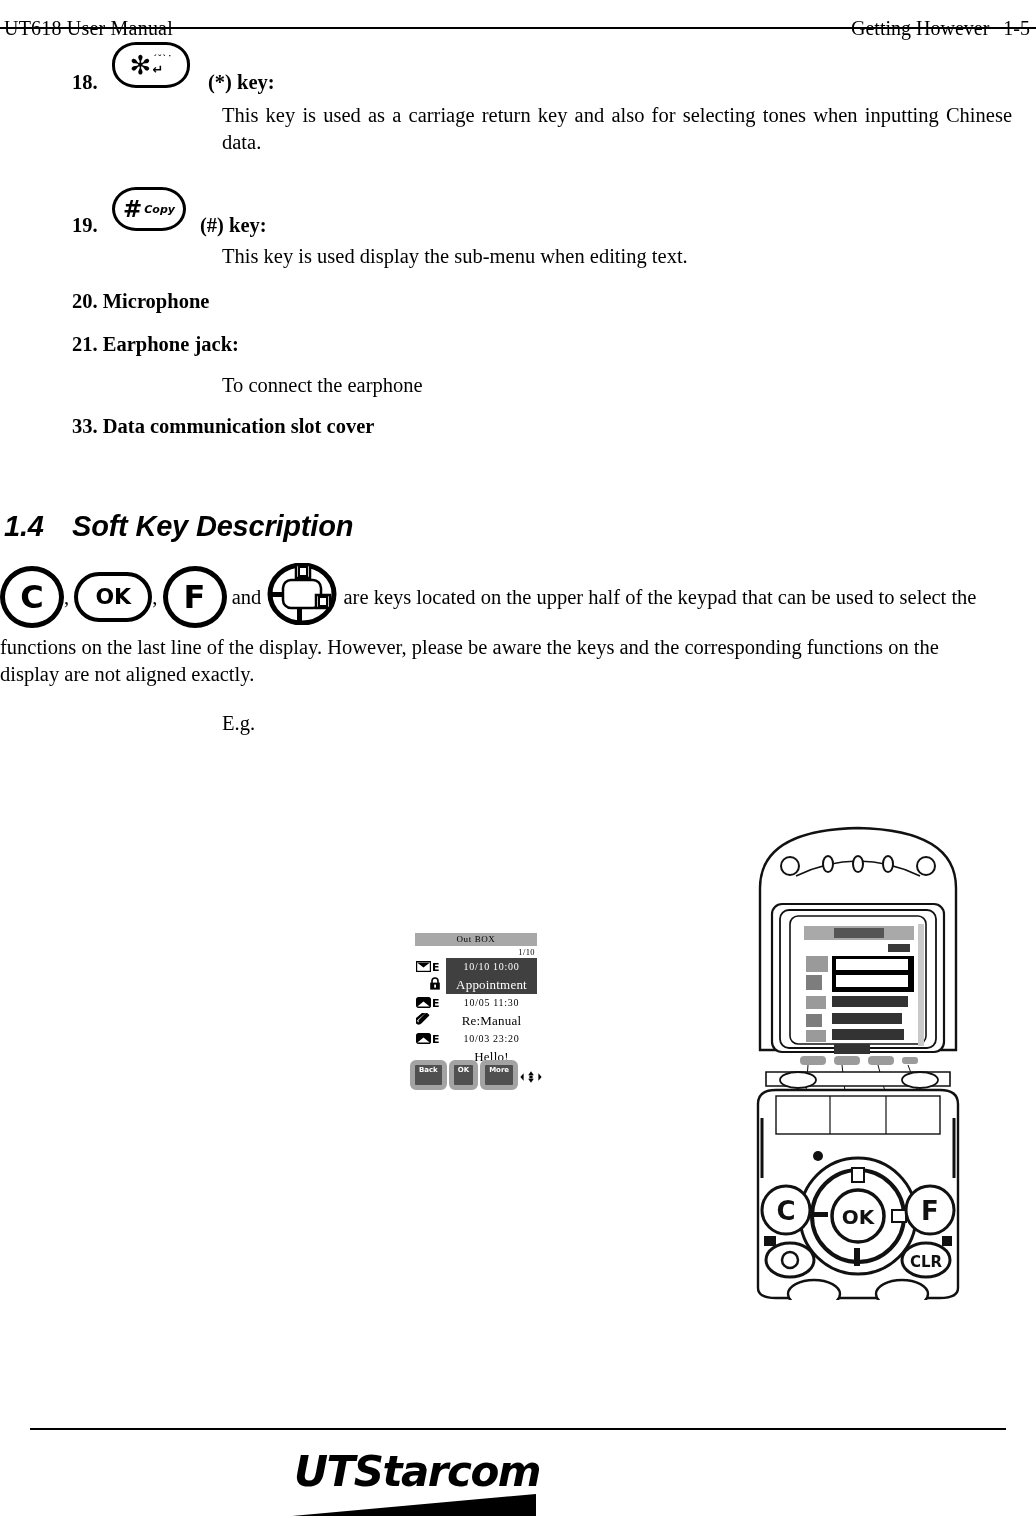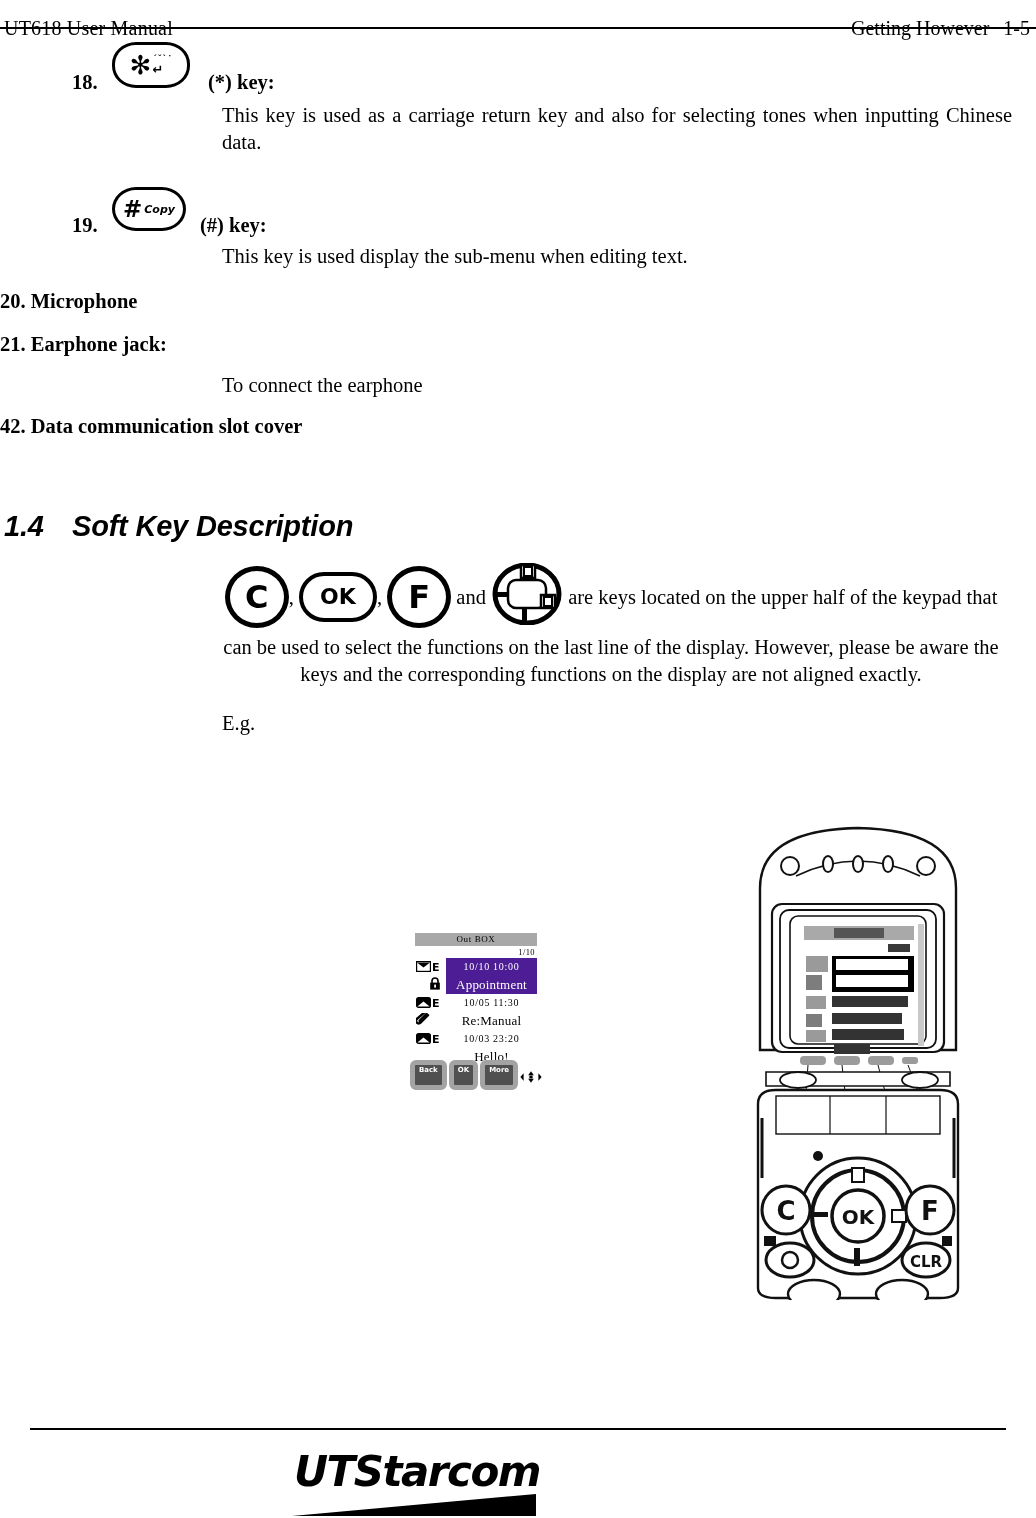--- a/index.html
+++ b/index.html
@@ -115,20 +115,21 @@
     letter-spacing: 0.5px;
   }
   .star-marks .row2 { font-size: 13px; display:block; margin-top:-1px;}
   .hash-main { font-size: 23px; }
   .hash-copy { font-size: 11px; font-style: italic; margin-left: 2px; }
 
   
   .line-b {
     font-weight: bold;
     font-size: 20.5px;
+    padding-left: 72px;
   }
   .line-indent {
     font-size: 20.5px;
     padding-left: 222px;
   }
   .para-indent {
     padding-left: 222px;
     padding-right: 24px;
   }
 
@@ -140,25 +141,23 @@
     font-style: italic;
     font-weight: bold;
     font-size: 29px;
     letter-spacing: -0.2px;
   }
   #sec-heading .sec-num { display: inline-block; width: 68px; }
 
   
   #softkey-block {
     position: relative;
-    padding-left: 222px;
     padding-right: 36px;
     font-size: 20.5px;
     line-height: 1.32;
-    text-align: center;
   }
   .inline-key {
     display: inline-block;
     vertical-align: middle;
     position: relative;
     top: -2px;
   }
   .kcircle {
     width: 64px; height: 62px;
     border: 5px solid #000;
@@ -252,21 +251,21 @@
     text-align: center;
   }
   .msg-text .mline2 {
     font-size: 13px;
     letter-spacing: 0.2px;
     height: 18px;
     line-height: 18px;
     text-align: center;
   }
   .msg-row.selected .msg-text {
-    background: #4c1d95;
+    background: #404040;
     color: #fff;
   }
   #softkey-bar {
     display: flex;
     align-items: center;
     justify-content: center;
     gap: 2px;
     height: 15px;
     margin-top: 1px;
   }
@@ -367,21 +366,21 @@
     </span>
     <span class="key-desc" style="left:200px;">(#) key:</span>
   </div>
   <div class="para para-indent" style="margin-top:4px;">This key is used display the sub-menu when editing text.</div>
 
   <div class="line-b" style="margin-top:20px;">20. Microphone</div>
 
   <div class="line-b" style="margin-top:20px;">21. Earphone jack:</div>
   <div class="line-indent" style="margin-top:18px;">To connect the earphone</div>
 
-  <div class="line-b" style="margin-top:18px;">42. Data communication slot cover</div>
+  <div class="line-b" style="margin-top:18px;">33. Data communication slot cover</div>
 
   <div id="sec-heading" style="margin-top:72px;">
     <span class="sec-num">1.4</span><span>Soft Key Description</span>
   </div>
 
   <div id="softkey-block" style="margin-top:22px;">
     <span class="inline-key">
       <span class="kcircle">C</span>
     </span><span>,</span>
     <span class="inline-key">

